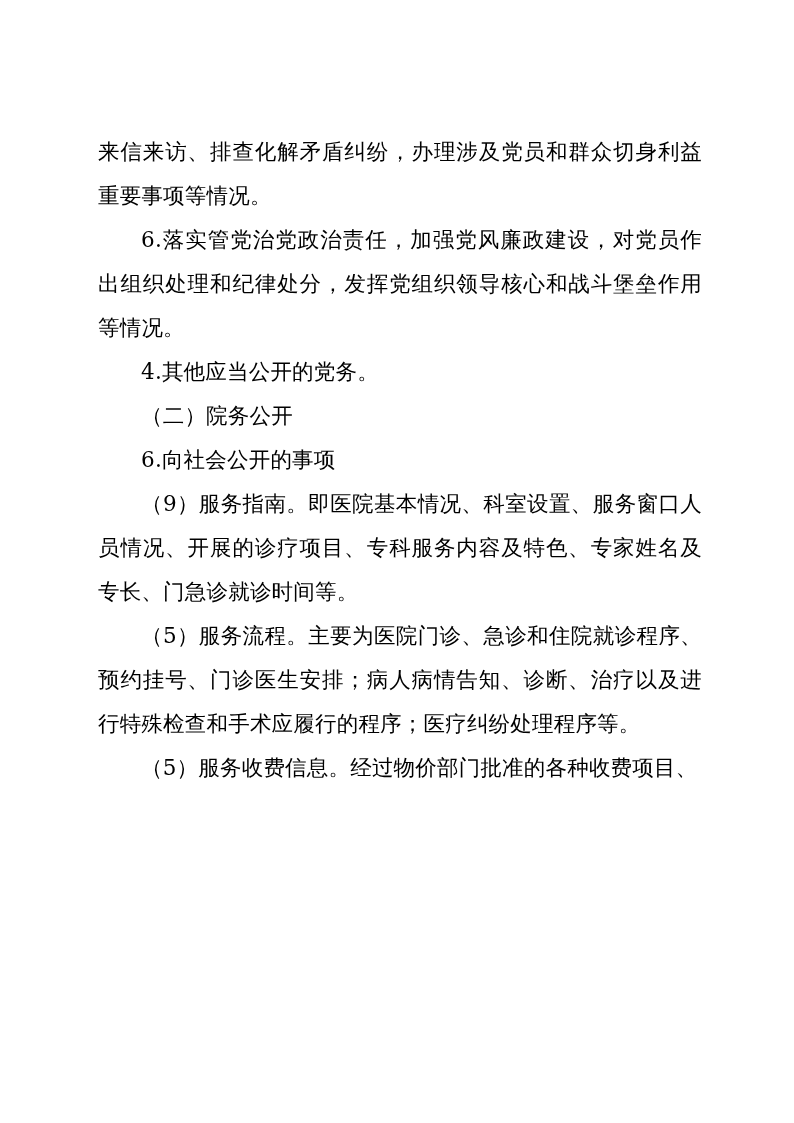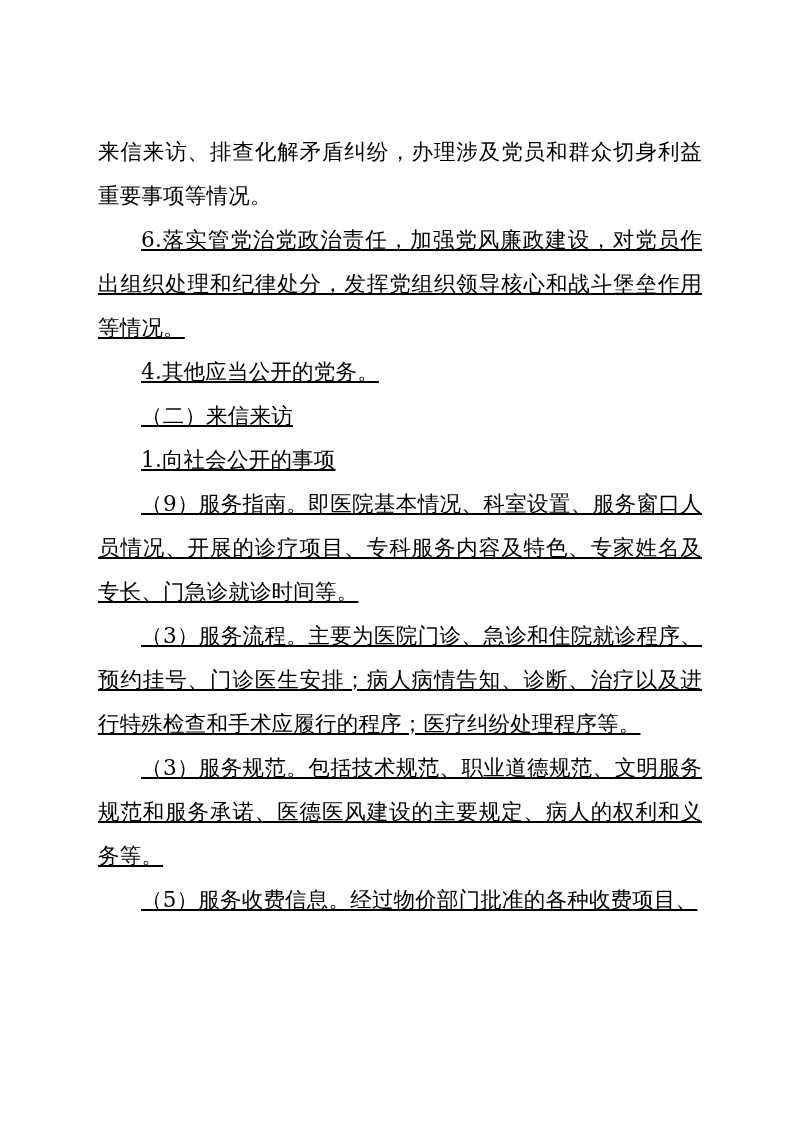--- a/index.html
+++ b/index.html
@@ -29,31 +29,29 @@
     text-align: justify;
     text-justify: inter-ideograph;
     letter-spacing: 0.2px;
   }
   .para {
     margin: 0;
     text-indent: 0;
   }
   .para.indent {
     text-indent: 43px;
-    text-decoration: underline;
   }
 </style>
 </head>
 <body>
 
 <div class="page">
   <div class="doc-body">
     <p class="para">来信来访、排查化解矛盾纠纷，办理涉及党员和群众切身利益重要事项等情况。</p>
     <p class="para indent">6.落实管党治党政治责任，加强党风廉政建设，对党员作出组织处理和纪律处分，发挥党组织领导核心和战斗堡垒作用等情况。</p>
     <p class="para indent">4.其他应当公开的党务。</p>
-    <p class="para indent">（二）来信来访</p>
-    <p class="para indent">1.向社会公开的事项</p>
+    <p class="para indent">（二）院务公开</p>
+    <p class="para indent">6.向社会公开的事项</p>
     <p class="para indent">（9）服务指南。即医院基本情况、科室设置、服务窗口人员情况、开展的诊疗项目、专科服务内容及特色、专家姓名及专长、门急诊就诊时间等。</p>
-    <p class="para indent">（3）服务流程。主要为医院门诊、急诊和住院就诊程序、预约挂号、门诊医生安排；病人病情告知、诊断、治疗以及进行特殊检查和手术应履行的程序；医疗纠纷处理程序等。</p>
-    <p class="para indent">（3）服务规范。包括技术规范、职业道德规范、文明服务规范和服务承诺、医德医风建设的主要规定、病人的权利和义务等。</p>
+    <p class="para indent">（5）服务流程。主要为医院门诊、急诊和住院就诊程序、预约挂号、门诊医生安排；病人病情告知、诊断、治疗以及进行特殊检查和手术应履行的程序；医疗纠纷处理程序等。</p>
     <p class="para indent">（5）服务收费信息。经过物价部门批准的各种收费项目、</p>
   </div>
 </div>
 
 </body></html>

